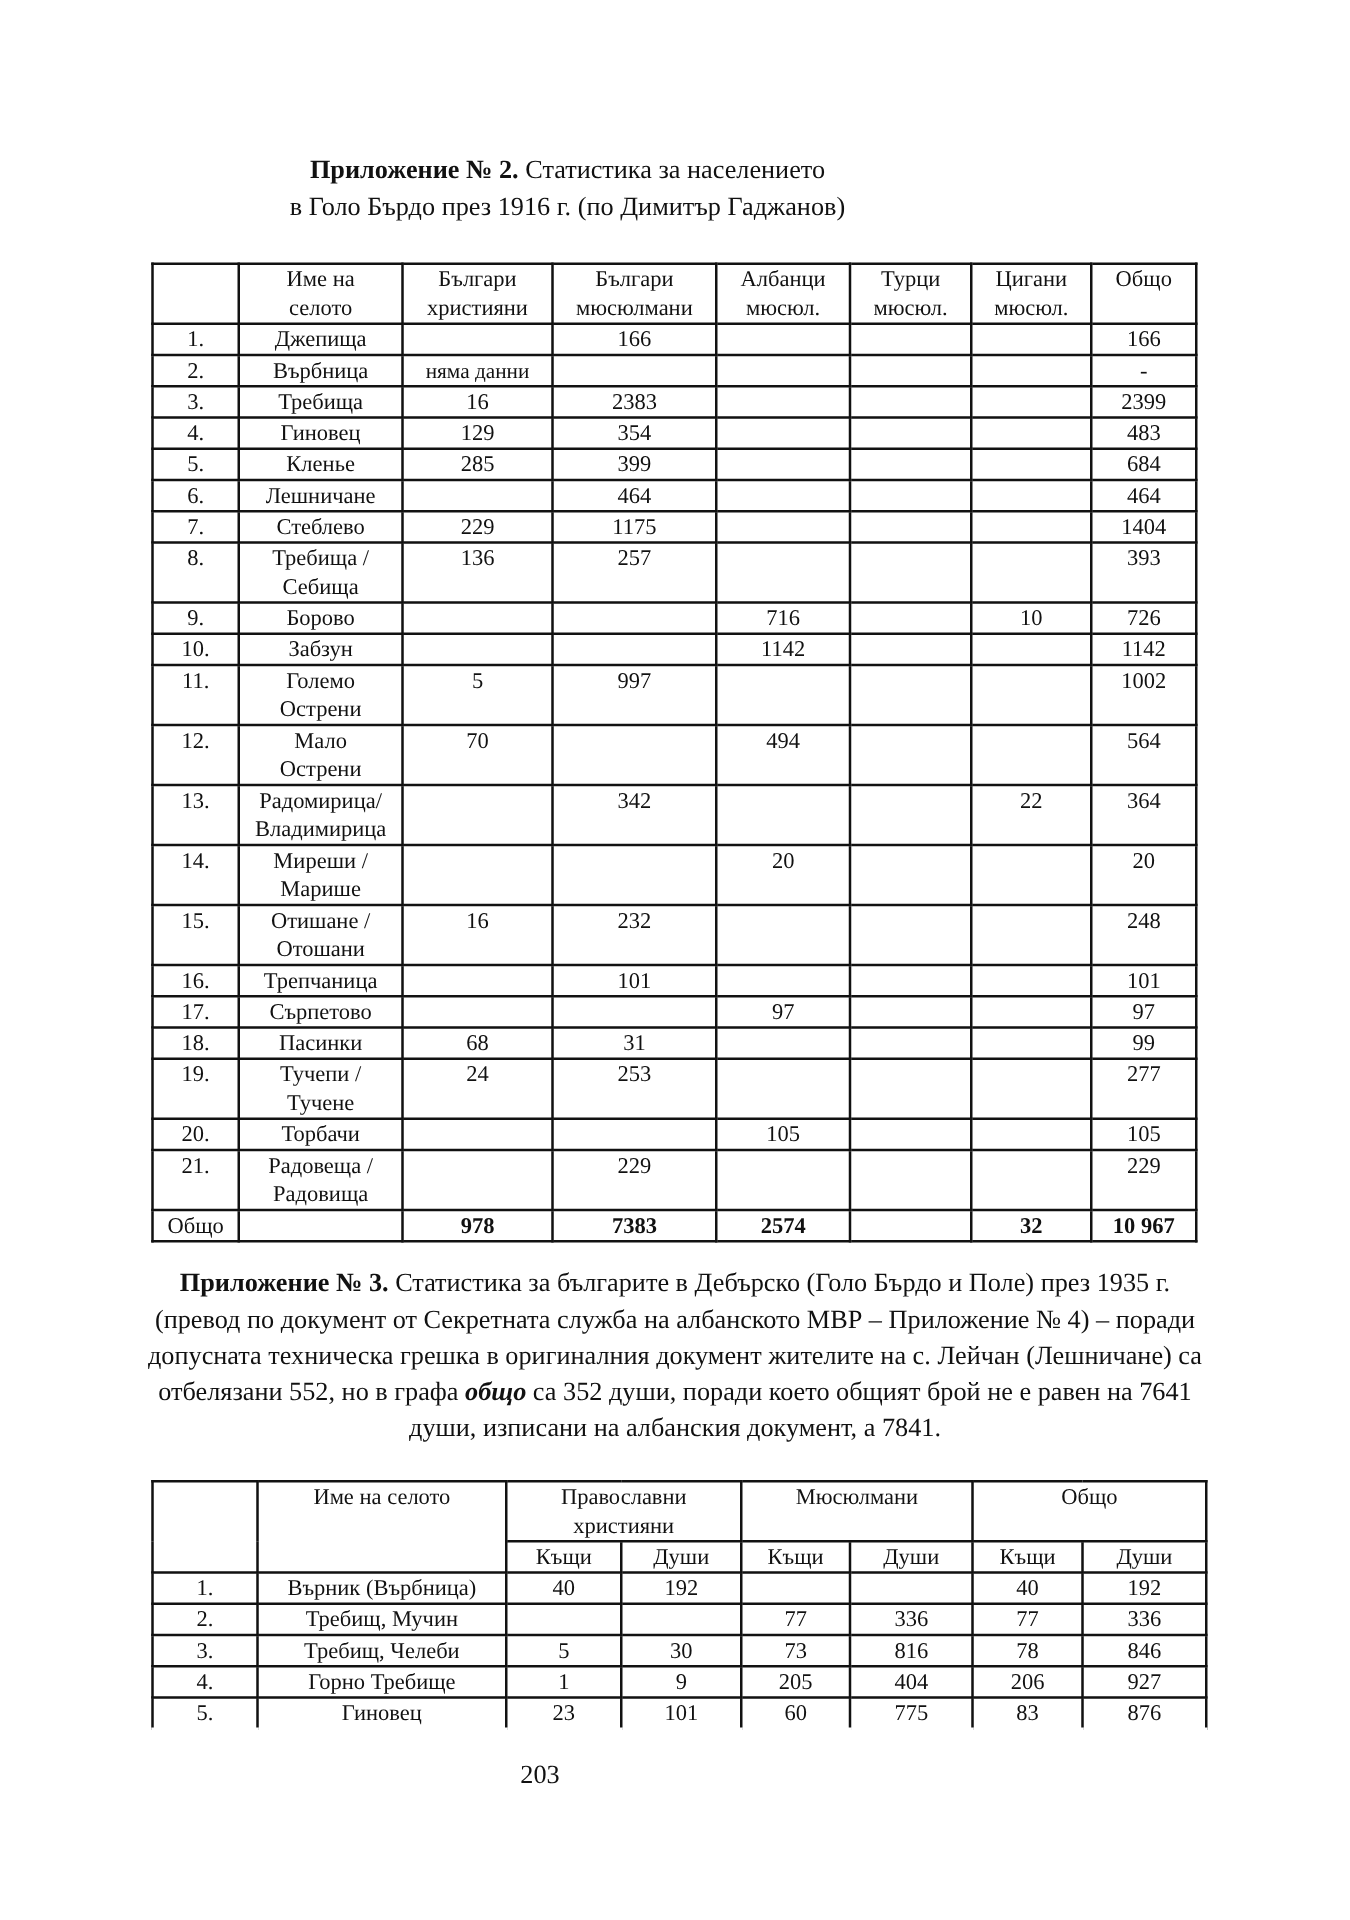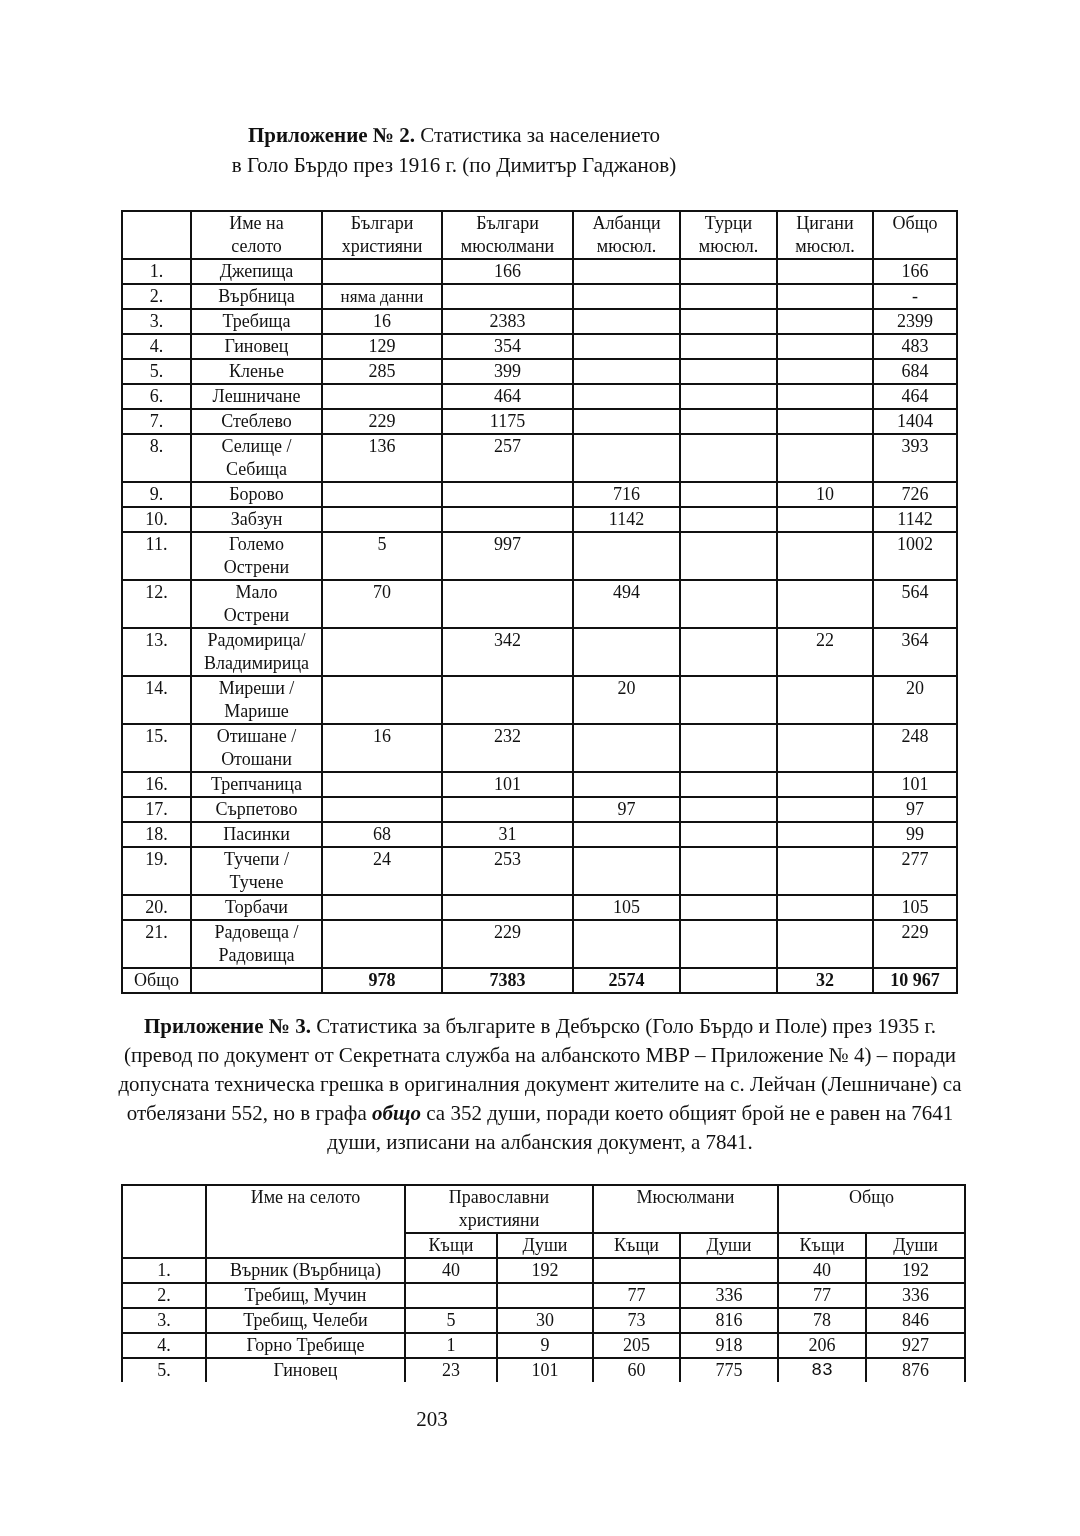--- a/index.html
+++ b/index.html
@@ -171,21 +171,21 @@
         <td>229</td>
         <td>1175</td>
         <td></td>
         <td></td>
         <td></td>
         <td>1404</td>
       </tr>
       <tr>
         <td>8.</td>
         <td>
-          <div>Селище /</div>
+          <div>Требища /</div>
           <div>Себища</div>
         </td>
         <td>136</td>
         <td>257</td>
         <td></td>
         <td></td>
         <td></td>
         <td>393</td>
       </tr>
       <tr>
@@ -426,30 +426,30 @@
         <td>816</td>
         <td>78</td>
         <td>846</td>
       </tr>
       <tr>
         <td>4.</td>
         <td>Горно Требище</td>
         <td>1</td>
         <td>9</td>
         <td>205</td>
-        <td>918</td>
+        <td>404</td>
         <td>206</td>
         <td>927</td>
       </tr>
       <tr>
         <td style="border-bottom: 2px solid rgb(255, 255, 255);">5.</td>
         <td style="border-bottom: 2px solid rgb(255, 255, 255);">Гиновец</td>
         <td style="border-bottom: 2px solid rgb(255, 255, 255);">23</td>
         <td style="border-bottom: 2px solid rgb(255, 255, 255);">101</td>
         <td style="border-bottom: 2px solid rgb(255, 255, 255); margin-left: 20px;">60</td>
         <td style="border-bottom: 2px solid rgb(255, 255, 255);">775</td>
-        <td style="border-bottom: 2px solid rgb(255, 255, 255); font-family: Liberation Mono, monospace;">83</td>
+        <td style="border-bottom: 2px solid rgb(255, 255, 255);">83</td>
         <td style="border-bottom: 2px solid rgb(255, 255, 255);">876</td>
       </tr>
     </tbody>
 </table>
 
 <div class="pagenum">203</div>
 
 </body></html>

